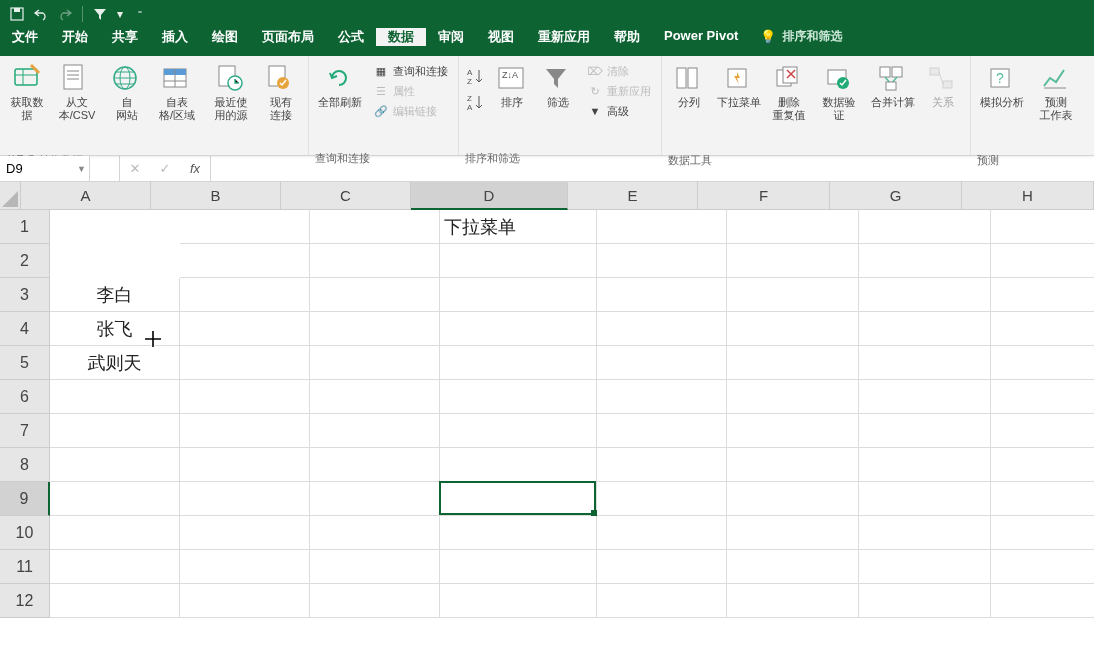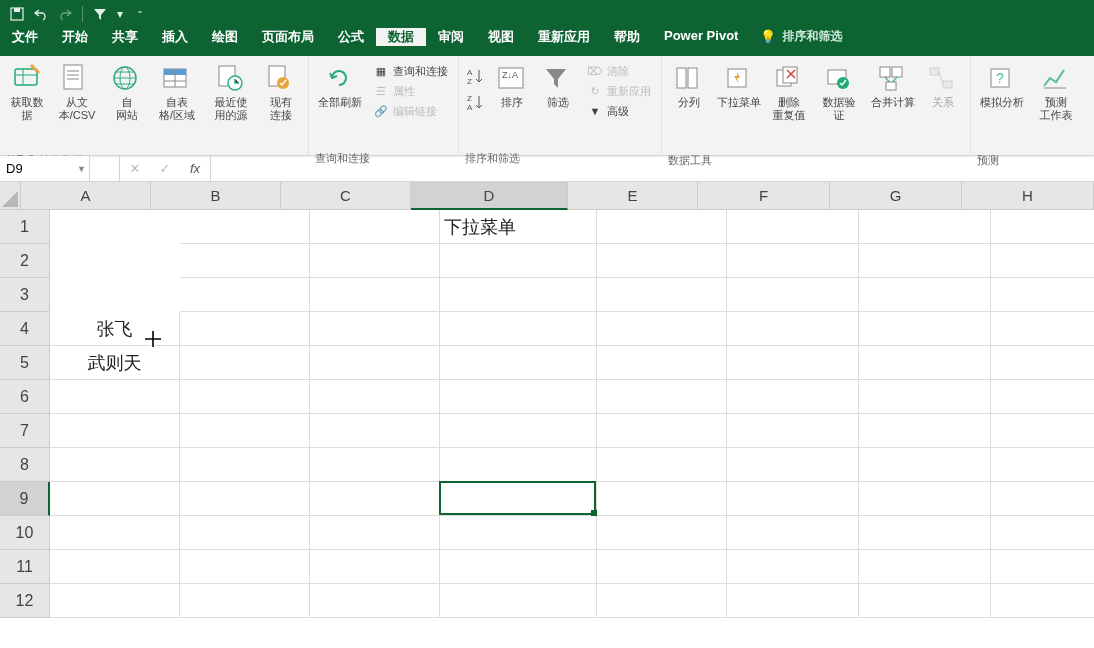--- a/index.html
+++ b/index.html
@@ -403,20 +403,21 @@
         <div class="cell" style="left: 677px; top: 0px; width: 132px; height: 34px;"></div>
         <div class="cell" style="left: 809px; top: 0px; width: 132px; height: 34px;"></div>
         <div class="cell" style="left: 941px; top: 0px; width: 132px; height: 34px;"></div>
         <div class="cell" style="left: 130px; top: 34px; width: 130px; height: 34px;"></div>
         <div class="cell" style="left: 260px; top: 34px; width: 130px; height: 34px;"></div>
         <div class="cell" style="left: 390px; top: 34px; width: 157px; height: 34px;"></div>
         <div class="cell" style="left: 547px; top: 34px; width: 130px; height: 34px;"></div>
         <div class="cell" style="left: 677px; top: 34px; width: 132px; height: 34px;"></div>
         <div class="cell" style="left: 809px; top: 34px; width: 132px; height: 34px;"></div>
         <div class="cell" style="left: 941px; top: 34px; width: 132px; height: 34px;"></div>
+        <div class="cell center" style="left: 0px; top: 68px; width: 130px; height: 34px;">李白</div>
         <div class="cell" style="left: 130px; top: 68px; width: 130px; height: 34px;"></div>
         <div class="cell" style="left: 260px; top: 68px; width: 130px; height: 34px;"></div>
         <div class="cell" style="left: 390px; top: 68px; width: 157px; height: 34px;"></div>
         <div class="cell" style="left: 547px; top: 68px; width: 130px; height: 34px;"></div>
         <div class="cell" style="left: 677px; top: 68px; width: 132px; height: 34px;"></div>
         <div class="cell" style="left: 809px; top: 68px; width: 132px; height: 34px;"></div>
         <div class="cell" style="left: 941px; top: 68px; width: 132px; height: 34px;"></div>
         <div class="cell center" style="left: 0px; top: 102px; width: 130px; height: 34px;">张飞</div>
         <div class="cell" style="left: 130px; top: 102px; width: 130px; height: 34px;"></div>
         <div class="cell" style="left: 260px; top: 102px; width: 130px; height: 34px;"></div>

